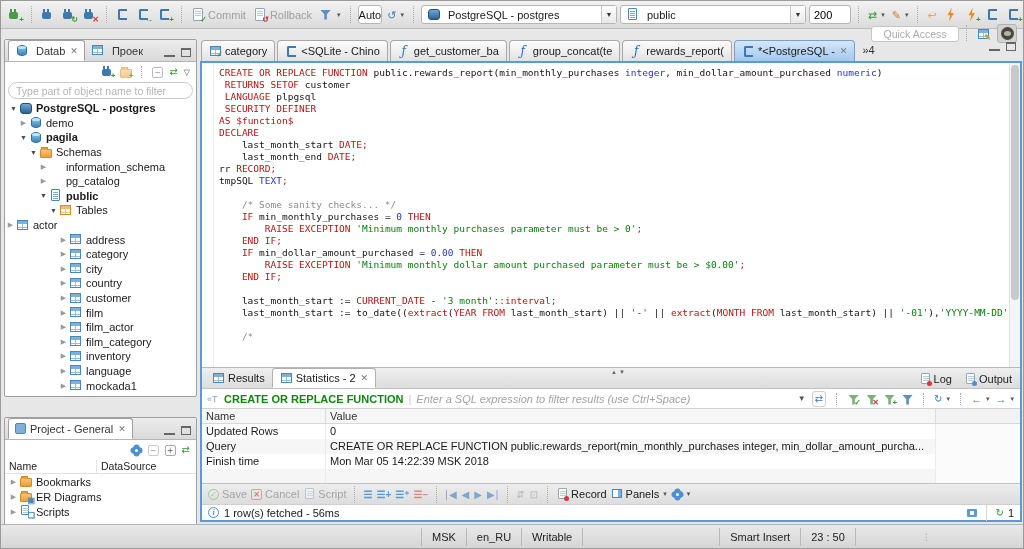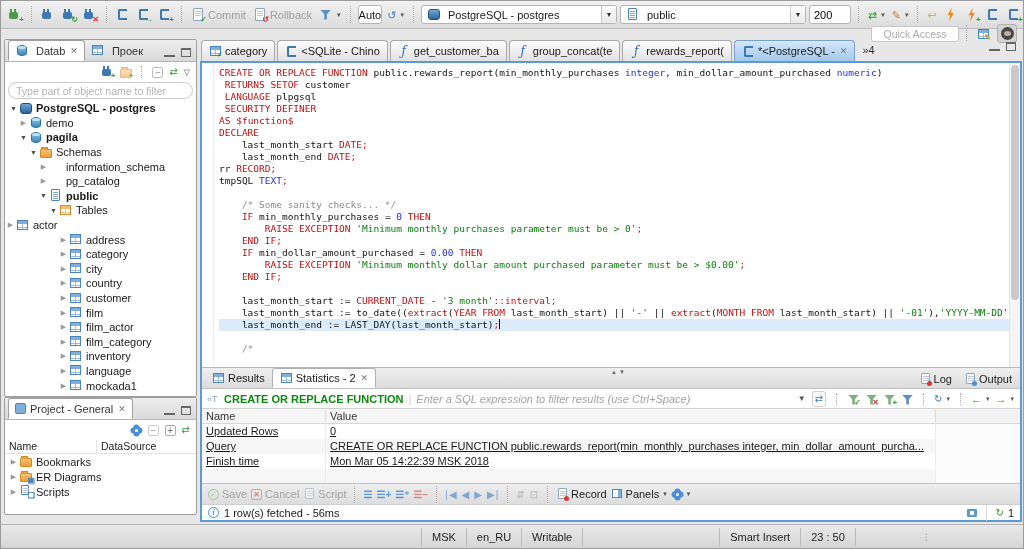--- a/index.html
+++ b/index.html
@@ -78,21 +78,21 @@
   .persp{position:absolute;top:23px;width:20px;height:19px;border-radius:3px;display:flex;align-items:center;justify-content:center;}
   #persp-dbeaver{right:6px;background:#d2d2d2;border:1px solid #b2b2b2;}
   #persp-dbeaver .dog{width:13px;height:13px;border-radius:50%;background:#4a4640;position:relative;}
   #persp-dbeaver .dog::before{content:"";position:absolute;left:3px;top:4px;width:7px;height:5px;border-radius:50%;background:#b9b2a6;}
   #persp-edit{right:30px;}
   .persp-sep{position:absolute;top:24px;right:56px;height:16px;border-left:1px dotted #ababab;}
 
   
   .panel{position:absolute;background:#fff;border:1px solid #9f9f9f;border-radius:2px;overflow:hidden;}
   #nav-panel{left:3px;top:38px;width:193px;height:358px;}
-  #proj-panel{left:3px;top:396px;width:193px;height:118px;}
+  #proj-panel{left:3px;top:416px;width:193px;height:118px;}
   .vtabs{height:22px;background:linear-gradient(#ededed,#d9d9d9);border-bottom:1px solid #b5b5b5;display:flex;align-items:flex-end;padding-left:3px;}
   .vtab{height:21px;display:flex;align-items:center;gap:4px;padding:0 6px;font-size:11px;color:#333;border-radius:3px 3px 0 0;}
   .vtab.active{background:#fff;border:1px solid #9f9f9f;border-bottom:1px solid #fff;}
   .vclose{font-size:9px;color:#777;margin-left:1px;}
   .winbtns{margin-left:auto;display:flex;gap:6px;padding:0 5px 4px 0;}
   .wmin{width:11px;height:9px;border-bottom:2px solid #666;}
   .wmax{width:10px;height:9px;border:1px solid #666;border-top:2px solid #666;}
   .navbar{height:20px;display:flex;justify-content:flex-end;align-items:center;gap:6px;padding:0 6px;background:#fff;}
   #filter-box{margin:0 3px 2px 3px;height:17px;border:1px solid #c9c9c9;border-radius:9px;color:#b4b4b4;padding:0 7px;display:flex;align-items:center;font-size:10.5px;white-space:nowrap;overflow:hidden;}
   #nav-tree{overflow:hidden;height:292px;}
@@ -149,21 +149,21 @@
   #filter-prefix{color:#0c8a0c;font-weight:bold;white-space:nowrap;}
   .fdiv{color:#c9c9c9;}
   #filter-ph{color:#a3a3a3;font-style:italic;flex:1;white-space:nowrap;overflow:hidden;}
   .fctl{display:flex;align-items:center;gap:6px;padding-right:6px;}
 
   
   #stable{flex:1;position:relative;font-size:11px;overflow:hidden;background:#fff;}
   .shead{display:flex;height:15px;background:#f6f6f6;border-bottom:1px solid #d8d8d8;color:#333;}
   .shc{padding:1px 4px;border-right:1px solid #dcdcdc;}
   .shc.c1{width:124px;} .shc.c2{width:610px;} .shc.c3{flex:1;border-right:none;background:#f2f2f2;}
-  .srow{display:flex;height:15px;text-decoration:underline;}
+  .srow{display:flex;height:15px;}
   .srow.alt{background:#f6f6f6;}
   .sc{padding:1px 4px;white-space:nowrap;overflow:hidden;}
   .sc.c1{width:124px;border-right:1px solid #ececec;}
   .sc.c2{width:610px;border-right:1px solid #ececec;}
   .sc.c3{flex:1;background:#fbfbfb;}
 
   
   #res-toolbar{height:21px;background:linear-gradient(#ededed,#dddddd);border-top:1px solid #c2c2c2;display:flex;align-items:center;gap:4px;padding:0 6px;font-size:11px;}
   .rdis{color:#a5a5a5;display:flex;align-items:center;gap:3px;}
   .ren{color:#222;display:flex;align-items:center;gap:3px;}
@@ -608,21 +608,20 @@
             <div class="cl"><span class="sg-c">    /* Some sanity checks... */</span></div>
             <div class="cl"><span class="sg-p">    </span><span class="sg-k">IF</span><span class="sg-p"> min_monthly_purchases = </span><span class="sg-n">0</span><span class="sg-p"> </span><span class="sg-k">THEN</span></div>
             <div class="cl"><span class="sg-p">        </span><span class="sg-k">RAISE EXCEPTION</span><span class="sg-p"> </span><span class="sg-s">'Minimum monthly purchases parameter must be &gt; 0'</span><span class="sg-k">;</span></div>
             <div class="cl"><span class="sg-p">    </span><span class="sg-k">END IF;</span></div>
             <div class="cl"><span class="sg-p">    </span><span class="sg-k">IF</span><span class="sg-p"> min_dollar_amount_purchased = </span><span class="sg-n">0.00</span><span class="sg-p"> </span><span class="sg-k">THEN</span></div>
             <div class="cl"><span class="sg-p">        </span><span class="sg-k">RAISE EXCEPTION</span><span class="sg-p"> </span><span class="sg-s">'Minimum monthly dollar amount purchased parameter must be &gt; $0.00'</span><span class="sg-k">;</span></div>
             <div class="cl"><span class="sg-p">    </span><span class="sg-k">END IF;</span></div>
             <div class="cl">&nbsp;</div>
             <div class="cl"><span class="sg-p">    last_month_start := </span><span class="sg-k">CURRENT_DATE</span><span class="sg-p"> - </span><span class="sg-s">'3 month'</span><span class="sg-k">::interval;</span></div>
             <div class="cl"><span class="sg-p">    last_month_start := to_date((</span><span class="sg-k">extract</span><span class="sg-p">(</span><span class="sg-k">YEAR FROM</span><span class="sg-p"> last_month_start) || </span><span class="sg-s">'-'</span><span class="sg-p"> || </span><span class="sg-k">extract</span><span class="sg-p">(</span><span class="sg-k">MONTH FROM</span><span class="sg-p"> last_month_start) || </span><span class="sg-s">'-01'</span><span class="sg-p">),</span><span class="sg-s">'YYYY-MM-DD'</span><span class="sg-p">)</span><span class="sg-k">;</span></div>
-            <div class="cl hl"><span class="sg-p">    last_month_end := LAST_DAY(last_month_start)</span><span class="sg-k">;</span><span class="caret"></span></div>
             <div class="cl">&nbsp;</div>
             <div class="cl"><span class="sg-c">    /*</span></div>
           </div>
       </div>
       <div id="vscroll">
           <div class="thumb"></div>
         </div>
 
       <div id="results">
         <div id="rtabs">

